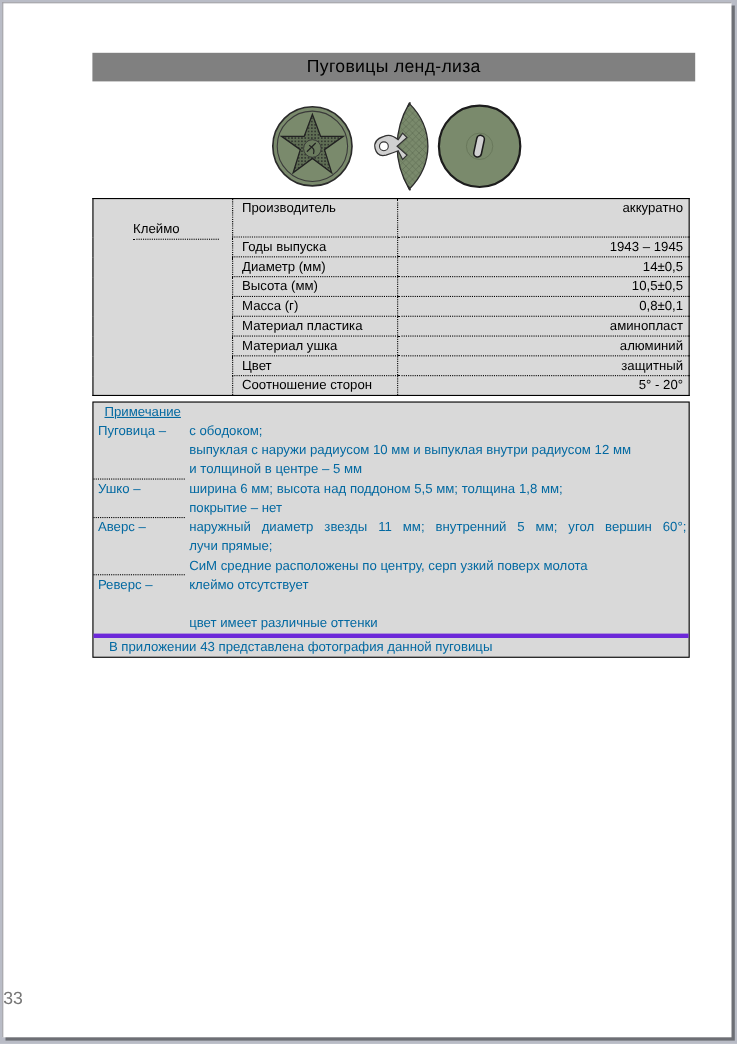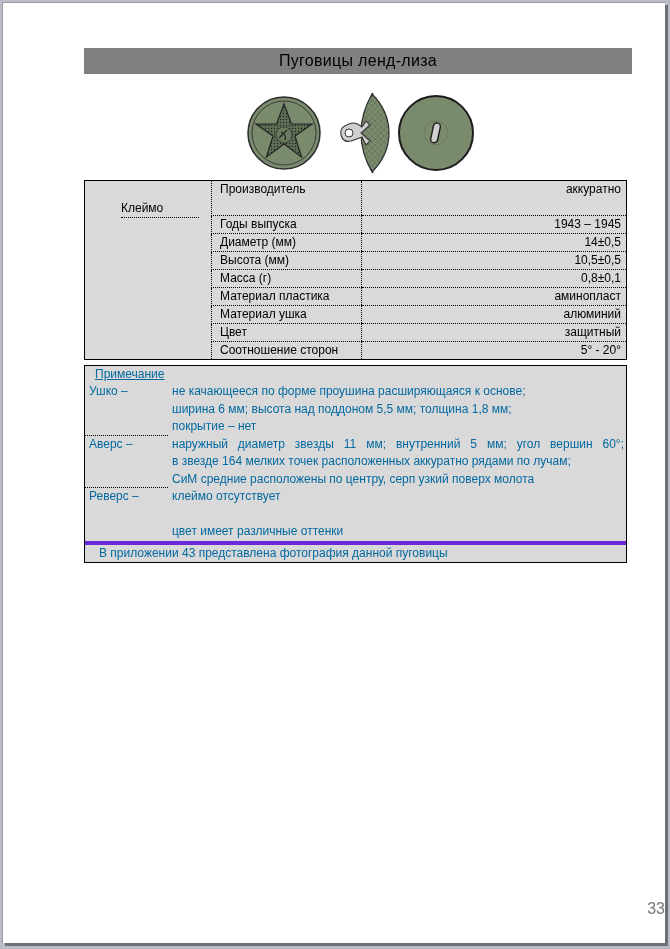--- a/index.html
+++ b/index.html
@@ -108,21 +108,21 @@
     .footer-note {
       border-top: 4px solid #6d28d9;
       padding-left: 14px;
       height: 17px;
       line-height: 17px;
     }
     .page-number {
       position: absolute;
       left: 0; width: 100%;
       top: 897px;
-      text-align: right;
+      text-align: left;
       font-size: 16px;
       color: #767676;
     }
   </style>
 </head>
 <body>
 
 <div class="page">
 
   <div class="title-bar">Пуговицы ленд-лиза</div>
@@ -205,35 +205,42 @@
       <td class="val-col">5° - 20°</td>
     </tr>
   </tbody>
     </table>
 
   <div class="notes">
     <div class="notes-head">
       <span>Примечание</span>
     </div>
 
+    <div class="note-row">
+      <div class="note-key">Пуговица –</div>
+      <div class="note-val">
+        <div>с ободоком;</div>
+        <div>выпуклая с наружи радиусом 10 мм и выпуклая внутри радиусом 12 мм</div>
+        <div>и толщиной в центре – 5 мм</div>
+      </div>
+    </div>
 
     <div class="note-row">
       <div class="note-key">Ушко –</div>
       <div class="note-val">
-        <div>не качающееся по форме проушина расширяющаяся к основе;</div>
         <div>ширина 6 мм; высота над поддоном 5,5 мм; толщина 1,8 мм;</div>
         <div>покрытие – нет</div>
       </div>
     </div>
 
     <div class="note-row">
       <div class="note-key">Аверс –</div>
       <div class="note-val">
         <div class="justify">наружный диаметр звезды 11 мм; внутренний 5 мм; угол вершин 60°;</div>
-        <div>в звезде 164 мелких точек расположенных аккуратно рядами по лучам;</div>
+        <div>лучи прямые;</div>
         <div>СиМ средние расположены по центру, серп узкий поверх молота</div>
       </div>
     </div>
 
     <div class="note-row last">
       <div class="note-key">Реверс –</div>
       <div class="note-val">
         <div>клеймо отсутствует</div>
         <div style="height:17.5px"></div>
         <div>цвет имеет различные оттенки</div>

